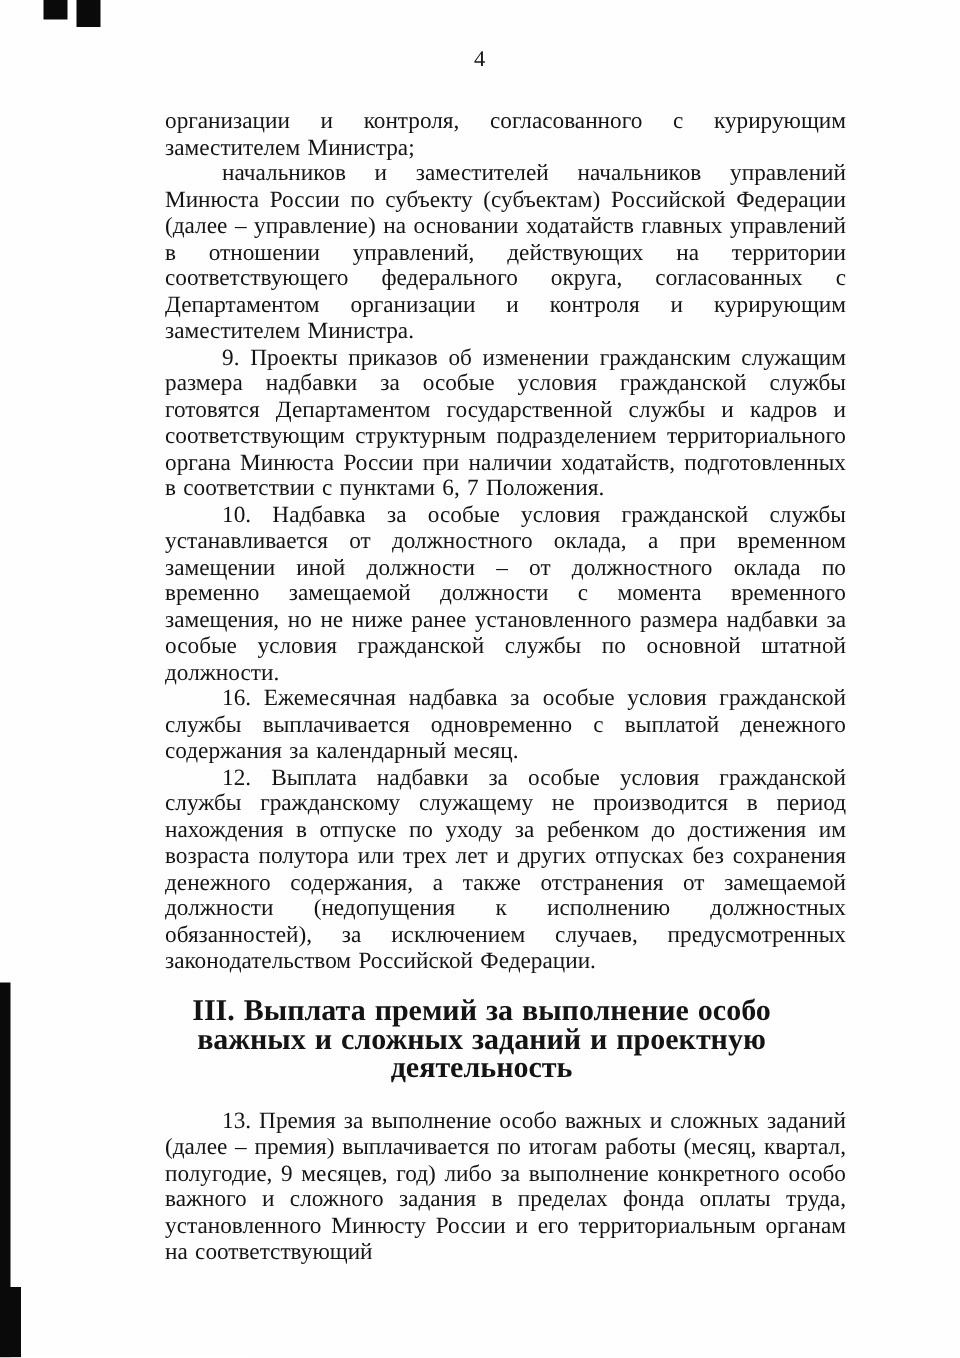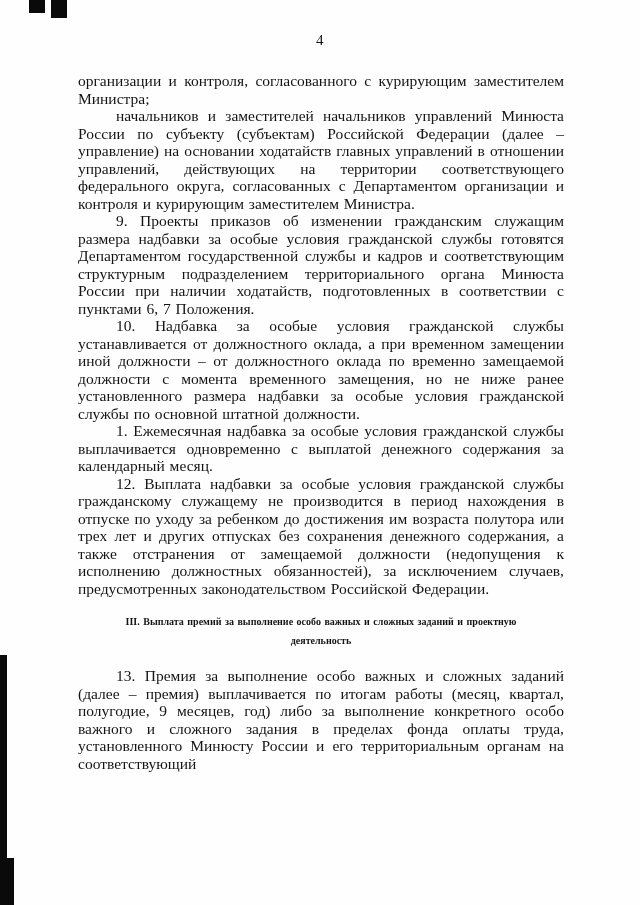--- a/index.html
+++ b/index.html
@@ -36,24 +36,24 @@
   .body-text {
     position: absolute;
     top: 72px;
     left: 78px;
     width: 486px;
     font-size: 15.5px;
     line-height: 17.5px;
     text-align: justify;
     word-spacing: 1px;
   }
-  .para { text-align: justify; }
+  .para { text-align: justify; margin-left: 32px; }
   .para.indent { text-indent: 38px; }
   .section-heading {
-    font-size: 10px;
+    font-size: 20px;
     font-weight: 700;
     line-height: 19px;
     text-align: center;
     max-width: 402px;
     margin: 15px auto 17px auto;
   }
 </style>
 </head>
 <body>
 
@@ -64,19 +64,19 @@
   <div class="artifact artifact-left-bar"></div>
   <div class="artifact artifact-bottom-left"></div>
 
   <div class="page-number">4</div>
 
   <div class="body-text">
     <p class="para">организации и контроля, согласованного с курирующим заместителем Министра;</p>
     <p class="para indent">начальников и заместителей начальников управлений Минюста России по субъекту (субъектам) Российской Федерации (далее – управление) на основании ходатайств главных управлений в отношении управлений, действующих на территории соответствующего федерального округа, согласованных с Департаментом организации и контроля и курирующим заместителем Министра.</p>
     <p class="para indent">9. Проекты приказов об изменении гражданским служащим размера надбавки за особые условия гражданской службы готовятся Департаментом государственной службы и кадров и соответствующим структурным подразделением территориального органа Минюста России при наличии ходатайств, подготовленных в соответствии с пунктами 6, 7 Положения.</p>
     <p class="para indent">10. Надбавка за особые условия гражданской службы устанавливается от должностного оклада, а при временном замещении иной должности – от должностного оклада по временно замещаемой должности с момента временного замещения, но не ниже ранее установленного размера надбавки за особые условия гражданской службы по основной штатной должности.</p>
-    <p class="para indent">1. Ежемесячная надбавка за особые условия гражданской службы выплачивается одновременно с выплатой денежного содержания за календарный месяц.</p>
+    <p class="para indent">16. Ежемесячная надбавка за особые условия гражданской службы выплачивается одновременно с выплатой денежного содержания за календарный месяц.</p>
     <p class="para indent">12. Выплата надбавки за особые условия гражданской службы гражданскому служащему не производится в период нахождения в отпуске по уходу за ребенком до достижения им возраста полутора или трех лет и других отпусках без сохранения денежного содержания, а также отстранения от замещаемой должности (недопущения к исполнению должностных обязанностей), за исключением случаев, предусмотренных законодательством Российской Федерации.</p>
     <h2 class="section-heading">III. Выплата премий за выполнение особо важных и сложных заданий и проектную деятельность</h2>
     <p class="para indent">13. Премия за выполнение особо важных и сложных заданий (далее – премия) выплачивается по итогам работы (месяц, квартал, полугодие, 9 месяцев, год) либо за выполнение конкретного особо важного и сложного задания в пределах фонда оплаты труда, установленного Минюсту России и его территориальным органам на соответствующий</p>
   </div>
 
 </div>
 
 </body></html>

